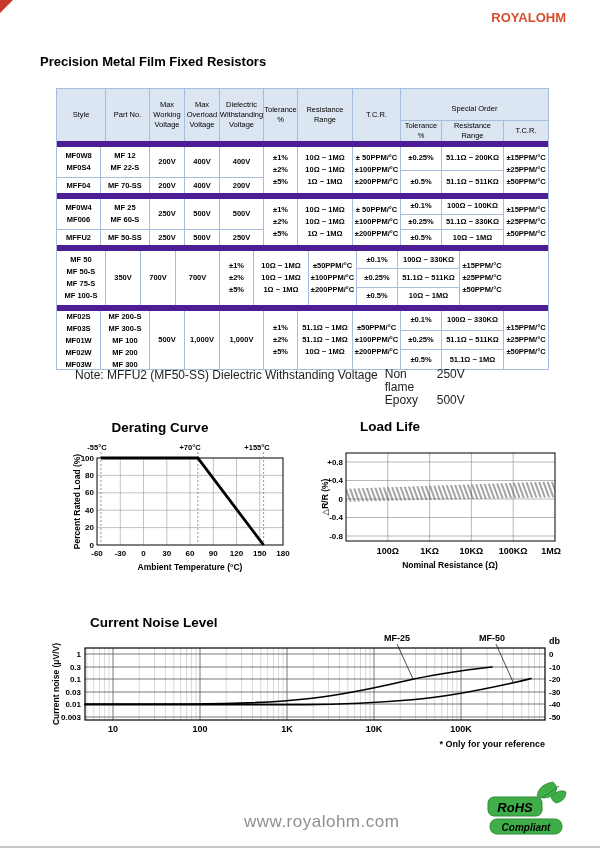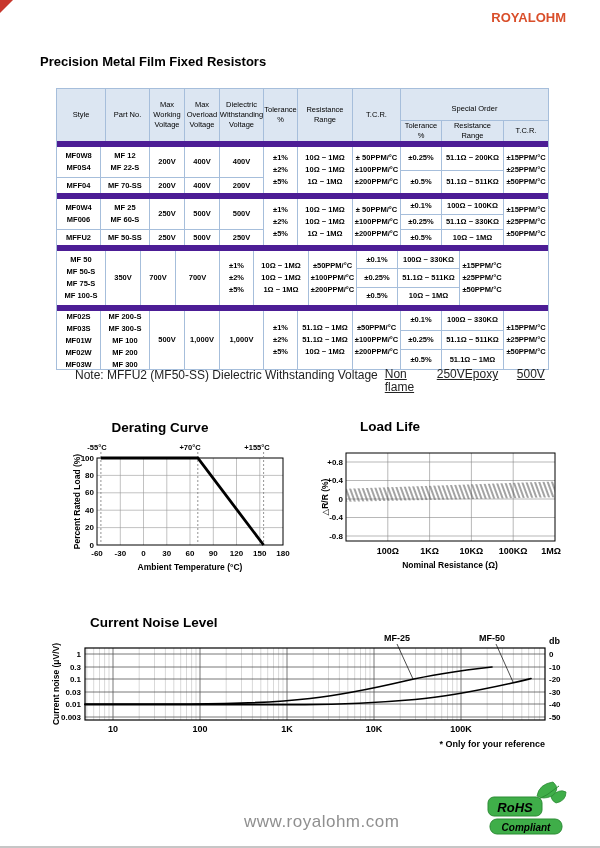--- a/index.html
+++ b/index.html
@@ -26,21 +26,21 @@
                text-align:center;white-space:pre-line;line-height:10px;}
   .cell{line-height:12px;}
   .so-top{height:17px;border-bottom:1px solid #A6BEDB;display:flex;align-items:center;justify-content:center;margin-top:10px;}
   .so-sub{flex:1;display:flex;}
   .tgroup .cell + .cell{border-top:1px solid #A6BEDB;}
   .f2{flex:2}.f1{flex:1}
   .g1,.g2{height:46px}.g3{height:54px}.g4{height:58px}
 
   
   .note{position:absolute;left:75px;top:368px;display:flex;gap:7px;font-size:12px;color:#222;}
-  .note-rows{display:flex;flex-direction:row;line-height:13px;text-decoration:underline;}
+  .note-rows{display:flex;flex-direction:column;line-height:13px;}
   .note-row{display:flex;}
   .nl{width:52px;}
 
   
   svg{position:absolute;overflow:visible;}
   svg text{font-family:"Liberation Sans","DejaVu Sans",sans-serif;fill:#000;}
   .ct{font-size:13.5px;font-weight:bold;}
   .tk{font-size:8px;font-weight:bold;}
   .tk9{font-size:9px;font-weight:bold;}
   .al{font-size:8.5px;font-weight:bold;}

